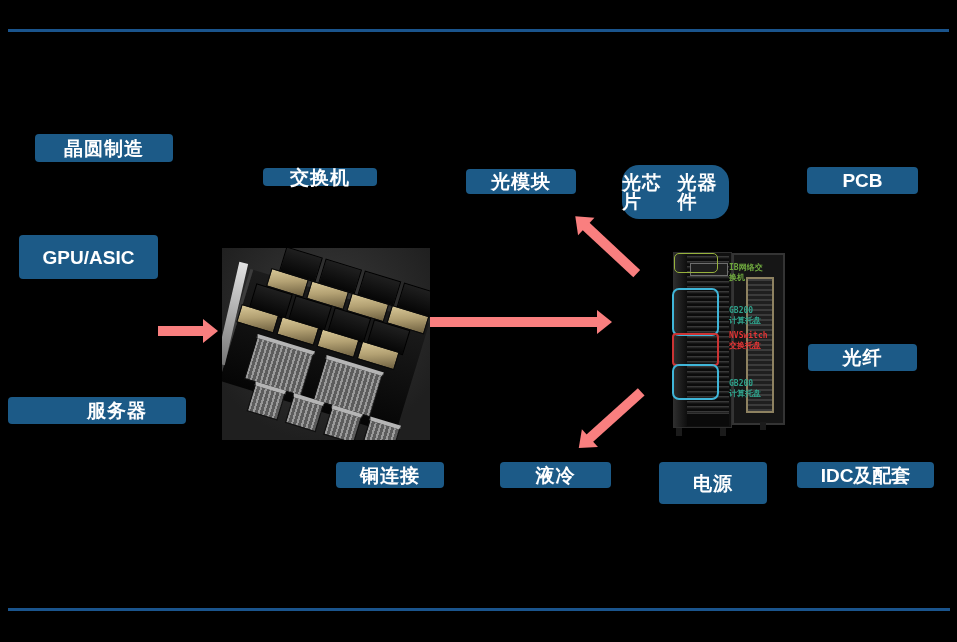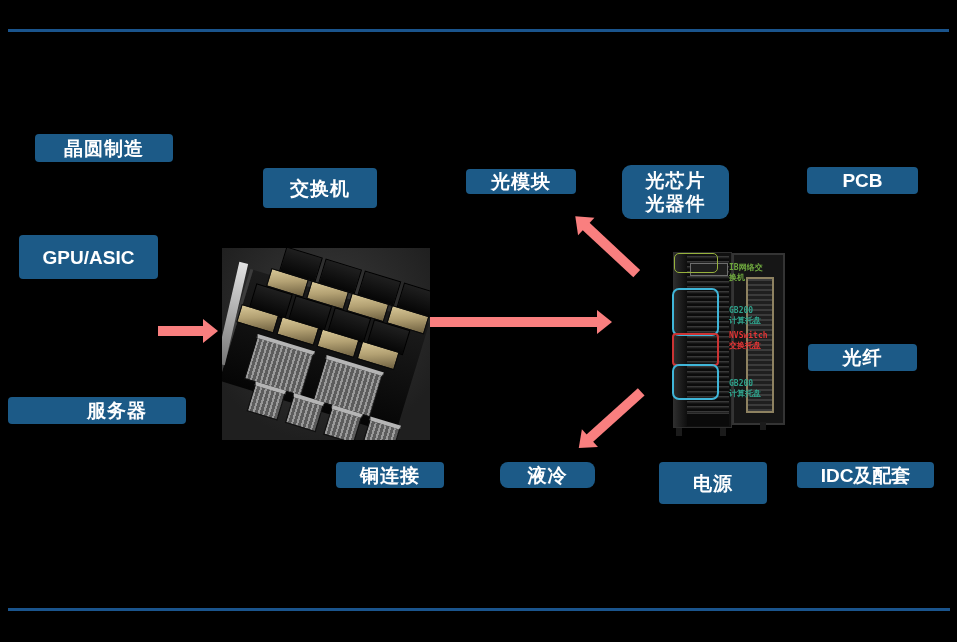--- a/index.html
+++ b/index.html
@@ -9,21 +9,21 @@
   }
   .rule{position:absolute;height:3px;background:#1A548C;}
   .rule.top{left:8px;top:29px;width:941px;}
   .rule.bottom{left:8px;top:608px;width:942px;}
 
   .label-box{
     position:absolute;background:#1C5A87;color:#fff;font-weight:700;font-size:19px;
     display:flex;align-items:center;justify-content:center;border-radius:4px;
     letter-spacing:1px;line-height:1;
   }
-  .label-box.two-line{flex-direction:column;justify-content:center;gap:4px;border-radius:9px;font-size:19px;}
+  .label-box.two-line{justify-content:center;gap:4px;border-radius:17px;font-size:19px;}
 
   
   .arrow{position:absolute;height:24px;}
   .arrow .shaft{position:absolute;left:0;right:13px;top:7px;height:10px;background:#F97F7F;}
   .arrow .head{position:absolute;right:0;top:0;width:0;height:0;
     border-top:12px solid transparent;border-bottom:12px solid transparent;border-left:15px solid #F97F7F;}
 
   
   .tray-photo{position:absolute;left:222px;top:248px;width:208px;height:192px;overflow:hidden;
     background:radial-gradient(circle at 50% 35%, #3a3a3a, #1f1f1f 78%);}
@@ -68,32 +68,32 @@
 
 <div class="stage">
 
   <div class="rule top"></div>
   <div class="rule bottom"></div>
 
   <div class="label-box" style="left:19px;top:134px;width:138px;height:28px;margin-left:16px;">晶圆制造</div>
   <div class="label-box" style="left:19px;top:235px;width:139px;height:44px;letter-spacing:0;">GPU/ASIC</div>
   <div class="label-box" style="left:8px;top:397px;width:138px;height:27px;padding-left:40px;">服务器</div>
 
-  <div class="label-box" style="left:263px;top:168px;width:114px;height:40px;text-align:right;">交换机</div>
+  <div class="label-box" style="left:263px;top:168px;width:114px;height:18px;text-align:right;">交换机</div>
   <div class="label-box" style="left:453px;top:169px;width:110px;height:25px;margin-left:13px;">光模块</div>
   <div class="label-box two-line" style="left:622px;top:165px;width:107px;height:54px;">
     <span>光芯片</span>
     <span>光器件</span>
   </div>
   <div class="label-box" style="left:807px;top:167px;width:111px;height:27px;letter-spacing:0;">PCB</div>
 
   <div class="label-box" style="left:808px;top:324px;width:109px;height:27px;margin-top:20px;">光纤</div>
 
   <div class="label-box" style="left:336px;top:462px;width:108px;height:26px;">铜连接</div>
-  <div class="label-box" style="left:500px;top:462px;width:95px;height:26px;border-radius:8px;">液冷</div>
+  <div class="label-box" style="left:500px;top:462px;width:111px;height:26px;">液冷</div>
   <div class="label-box" style="left:659px;top:462px;width:108px;height:42px;">电源</div>
   <div class="label-box" style="left:797px;top:462px;width:137px;height:26px;letter-spacing:0;">IDC及配套</div>
 
   <div class="arrow" style="left:158px;top:319px;width:60px;">
     <div class="shaft"></div>
     <div class="head"></div>
   </div>
   <div class="arrow" style="left:430px;top:310px;width:182px;">
     <div class="shaft"></div>
     <div class="head"></div>

